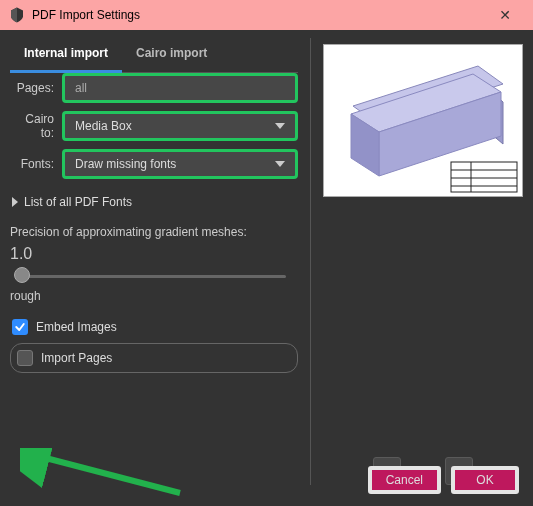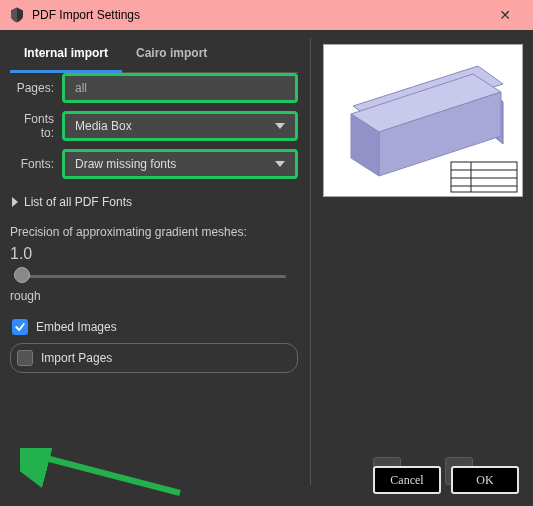--- a/index.html
+++ b/index.html
@@ -34,21 +34,21 @@
   .chk svg { width:12px; height:12px; }
   .import-box { border:1px solid #666; border-radius:12px; padding:6px 6px; margin-top:4px;}
   .divider-v { width:1px; background:#555; margin: 0 2px;}
   .right { flex:1; display:flex; flex-direction:column; align-items:center; }
   .preview { width:200px; height:153px; background:#fff; margin-top:6px; position:relative; box-shadow: 0 0 0 1px #aaa inset;}
   .nav { display:flex; align-items:center; gap:10px; margin-top:260px;}
   .navbtn { width:28px; height:28px; background:#474747; border:1px solid #5a5a5a; border-radius:3px; display:flex; align-items:center; justify-content:center; cursor:pointer; color:#999;}
   .navbtn svg { width:10px; height:10px; }
   .pagecount { color:#ccc; font-size:12px; }
   .footer { position:absolute; bottom:12px; right:14px; display:flex; gap:10px;}
-  .btn { min-width:68px; height:28px; background:#000000; border:2px solid #e5e5e5; border-radius:3px; display:flex; align-items:center; justify-content:center; color:#ddd; font-size:12px; cursor:pointer; padding:0 14px;font-family:Liberation Serif, serif;}
+  .btn { min-width:68px; height:28px; background:#be185d; border:4px solid #e5e5e5; border-radius:3px; display:flex; align-items:center; justify-content:center; color:#ddd; font-size:12px; cursor:pointer; padding:0 14px;}
   .arrow-annot { position:absolute; pointer-events:none; }
 </style>
 </head>
 <body>
 
 <div class="titlebar">
   <span class="icon">
     <svg viewBox="0 0 24 24">
         <path d="M12 2 L4 6 L4 14 C4 18 12 22 12 22 C12 22 20 18 20 14 L20 6 Z" fill="#333"></path>
         <path d="M12 2 L4 6 L4 14 C4 18 12 22 12 22 Z" fill="#555"></path>
@@ -68,21 +68,21 @@
 
 
     <div class="form-row">
       <div class="lbl">Pages:</div>
       <div class="inputlike text">
         <span>all</span>
       </div>
     </div>
 
     <div class="form-row">
-      <div class="lbl">Fonts to:</div>
+      <div class="lbl">Cairo to:</div>
       <div class="inputlike">
         <span style="color:#ddd">Media Box</span>
         <span class="caret"></span>
       </div>
     </div>
 
     <div class="form-row">
       <div class="lbl">Fonts:</div>
       <div class="inputlike">
         <span style="color:#ddd">Draw missing fonts</span>

